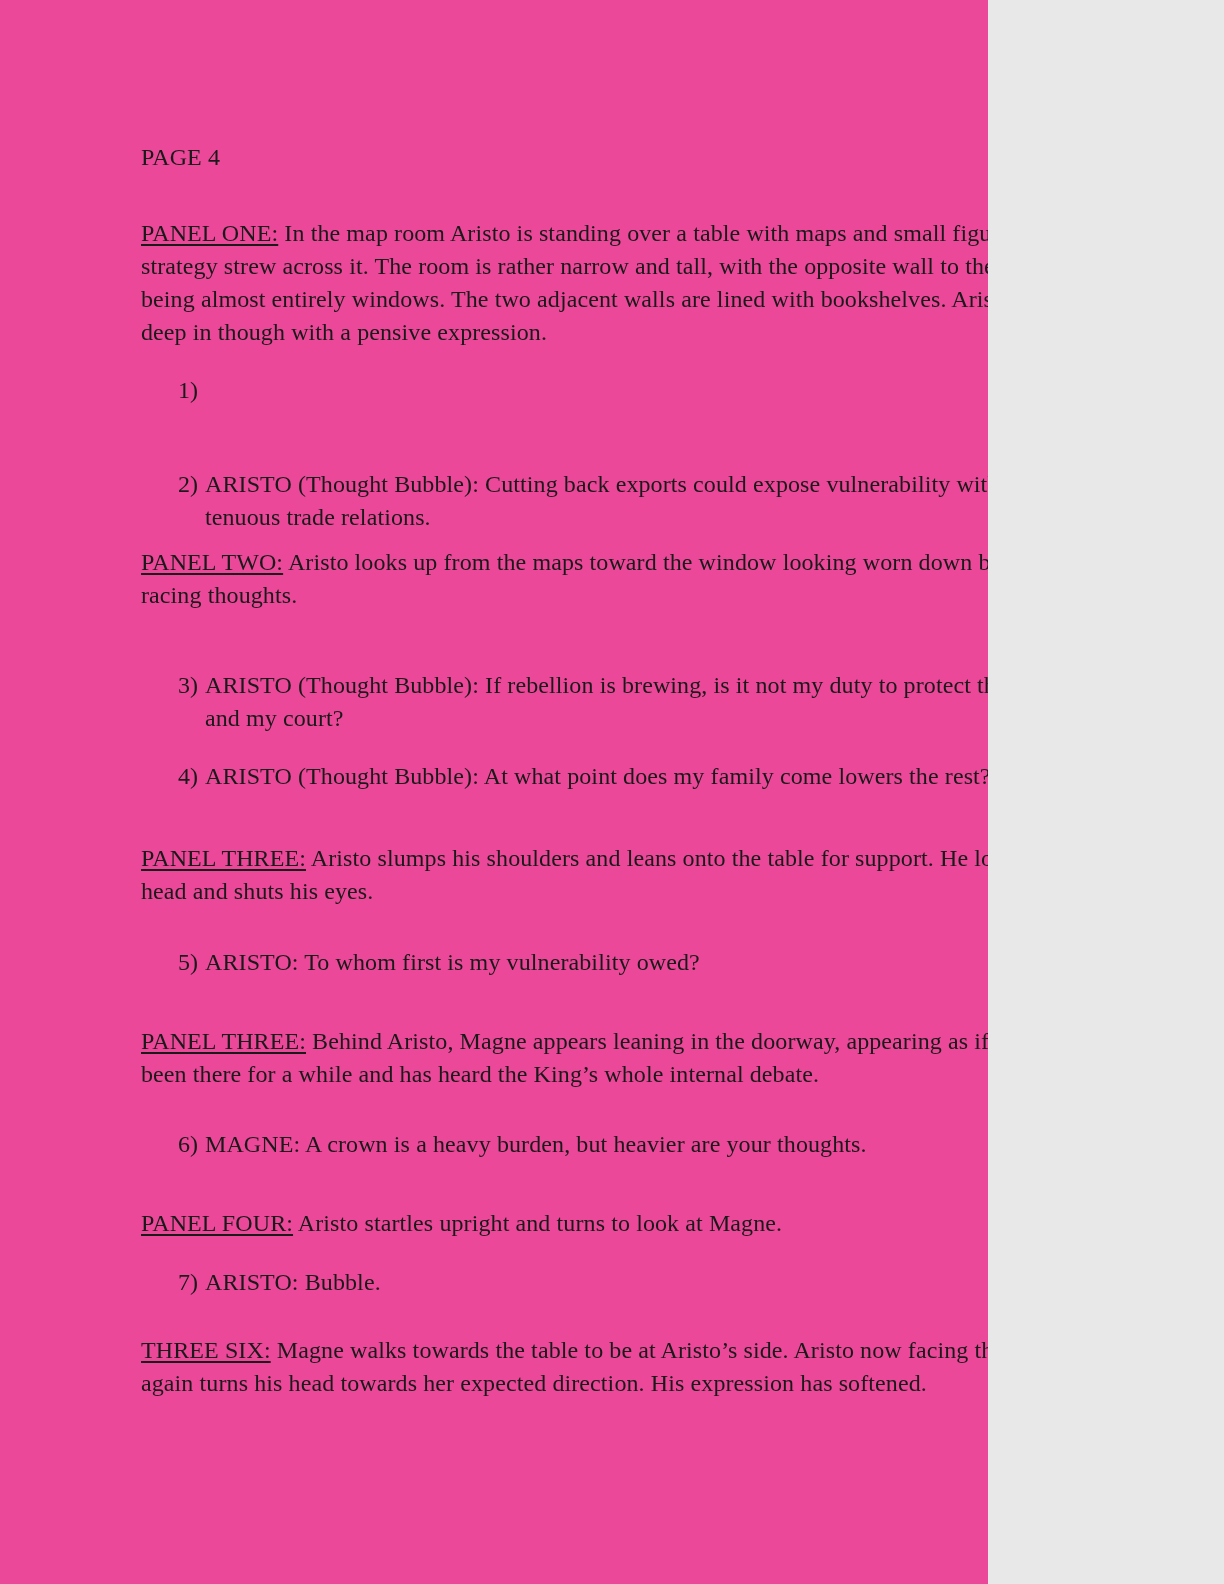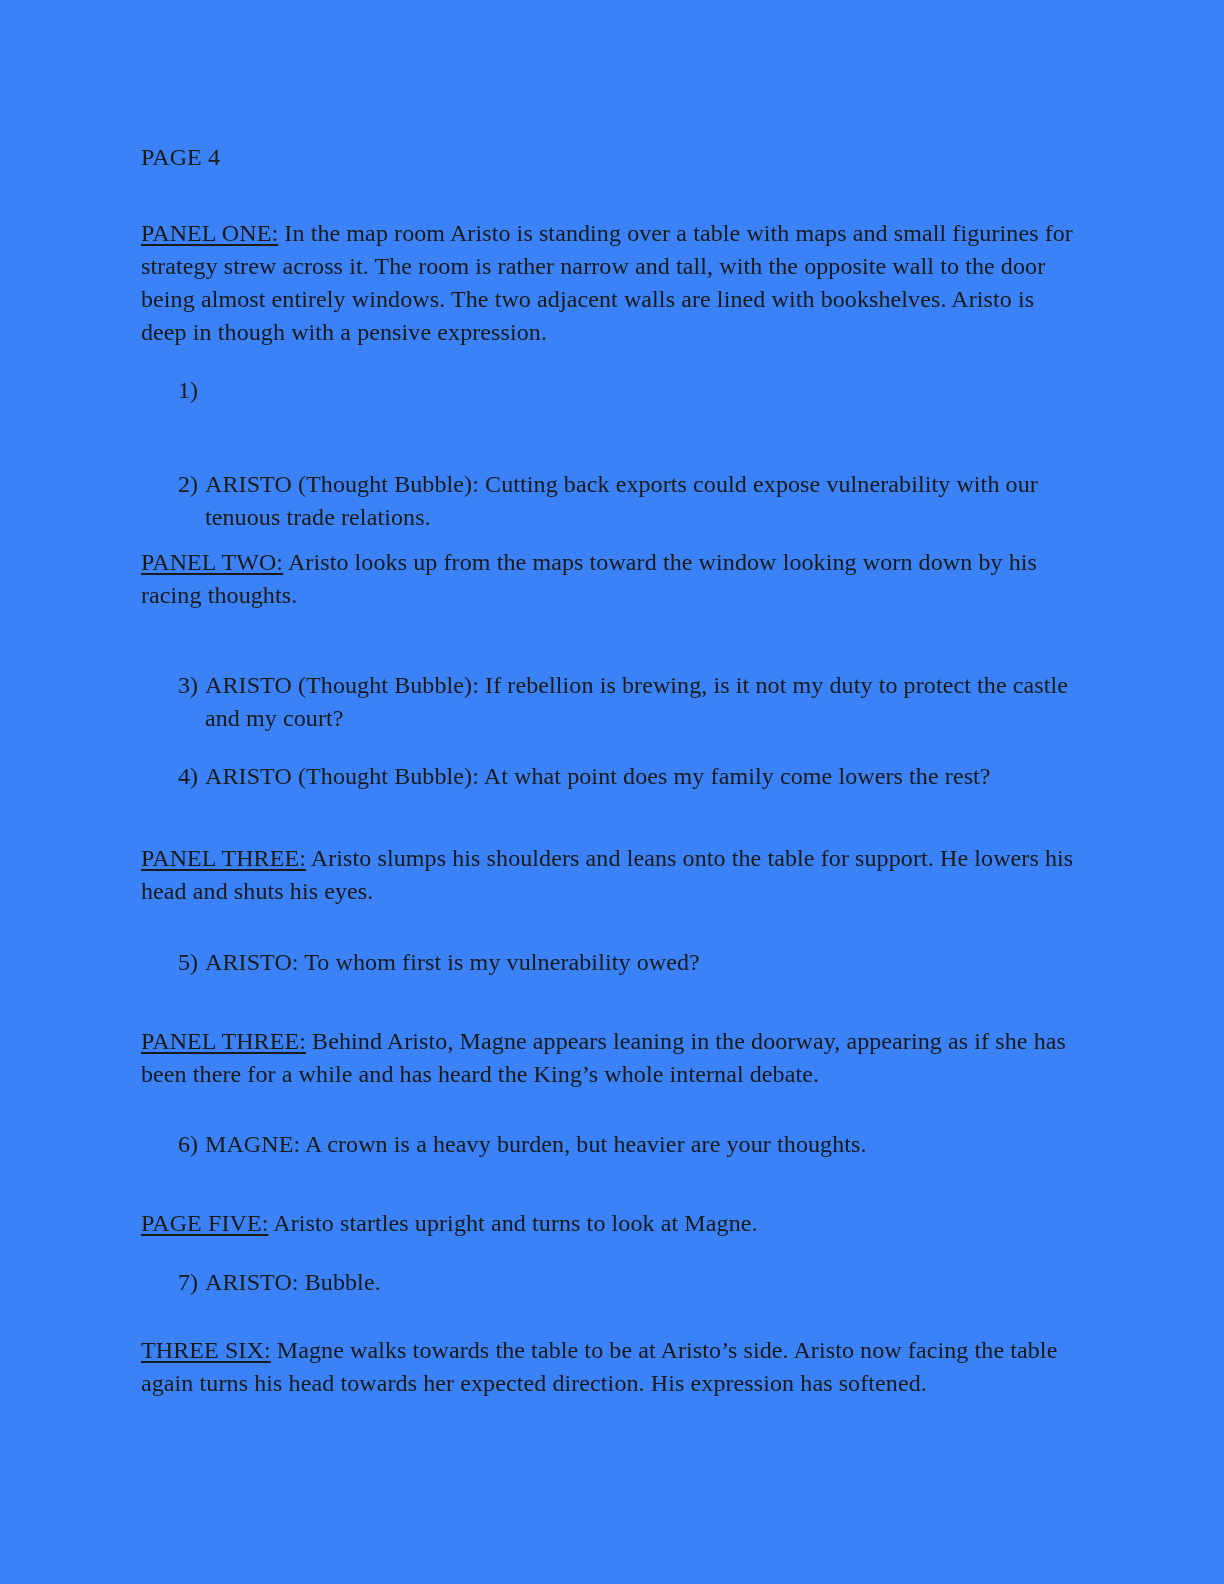--- a/index.html
+++ b/index.html
@@ -1,20 +1,20 @@
 <!DOCTYPE html>
 <html><head>
 <meta charset="utf-8">
 <style>
   html, body { margin: 0; padding: 0; background: #e8e8e8; }
   .page {
     position: relative;
-    width: 1224px;
+    width: 988px;
     height: 1584px;
-    background: #3b82f6;
+    background: #ec4899;
     font-family: "Liberation Serif", "DejaVu Serif", serif;
     color: #1a1a1a;
     overflow: hidden;
   }
   .block {
     position: absolute;
     left: 141px;
     width: 941px;
     font-size: 24px;
     line-height: 33px;
@@ -89,21 +89,21 @@
     <span class="panel-label">PANEL THREE:</span>
     <span>Behind Aristo, Magne appears leaning in the doorway, appearing as if she has been there for a while and has heard the King’s whole internal debate.</span>
   </p>
 
   <p class="block dialogue" style="top:1128px">
     <span class="num">6)</span>
     <span>MAGNE: A crown is a heavy burden, but heavier are your thoughts.</span>
   </p>
 
   <p class="block" style="top:1207px">
-    <span class="panel-label">PAGE FIVE:</span>
+    <span class="panel-label">PANEL FOUR:</span>
     <span>Aristo startles upright and turns to look at Magne.</span>
   </p>
 
   <p class="block dialogue" style="top:1266px">
     <span class="num">7)</span>
     <span>ARISTO: Bubble.</span>
   </p>
 
   <p class="block" style="top:1334px">
     <span class="panel-label">THREE SIX:</span>

